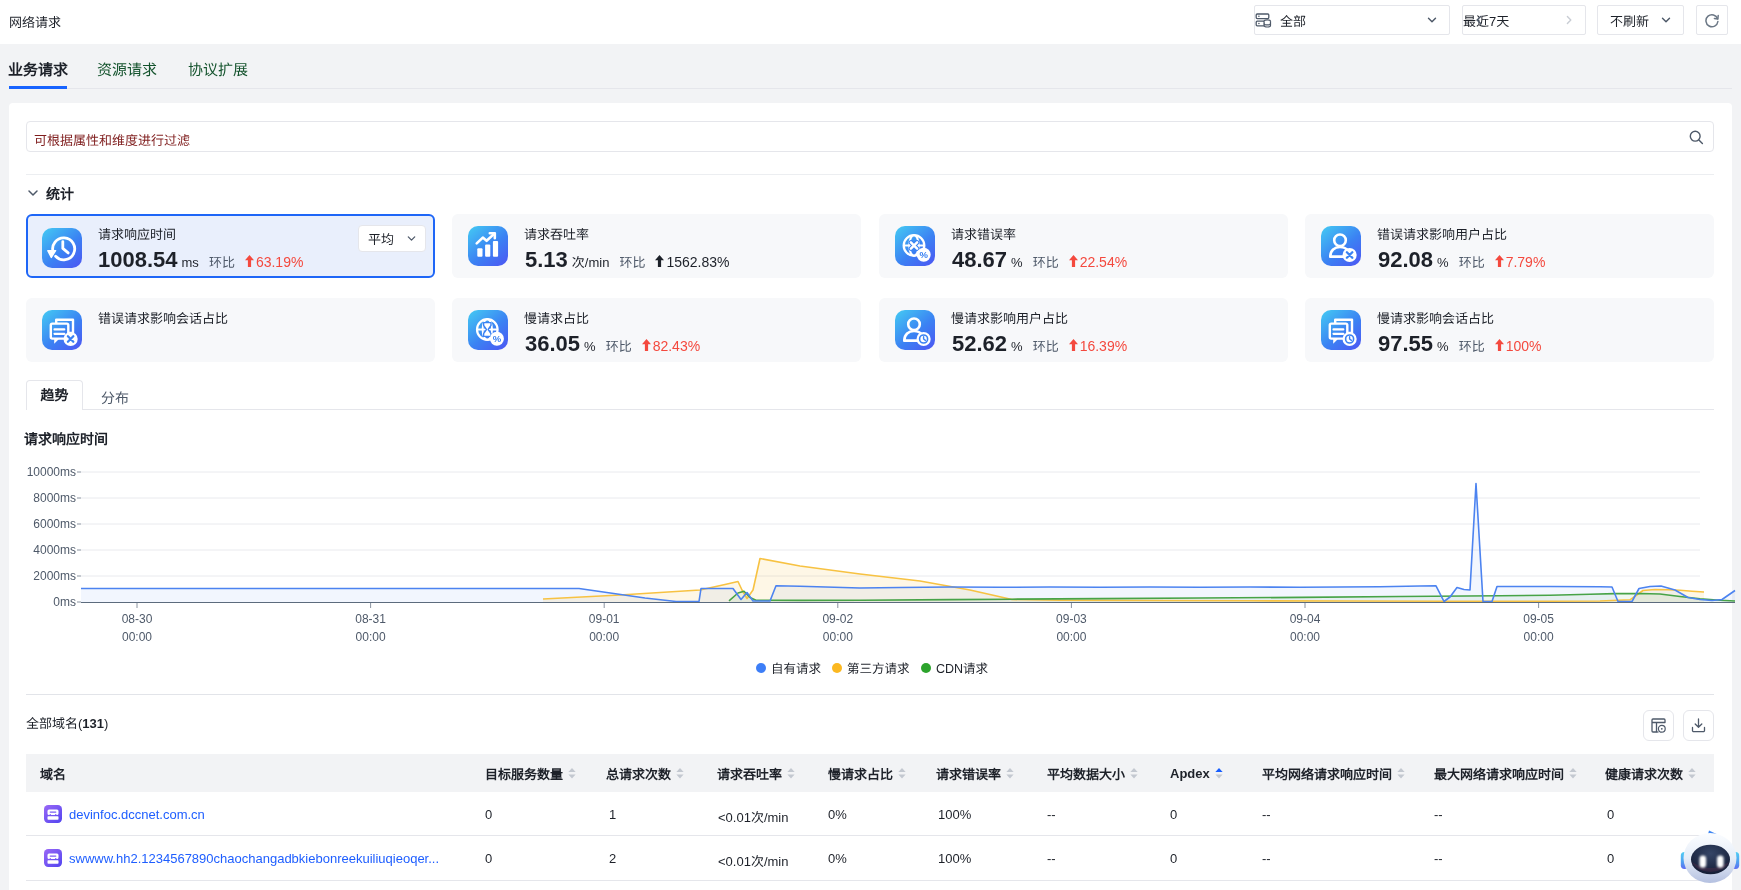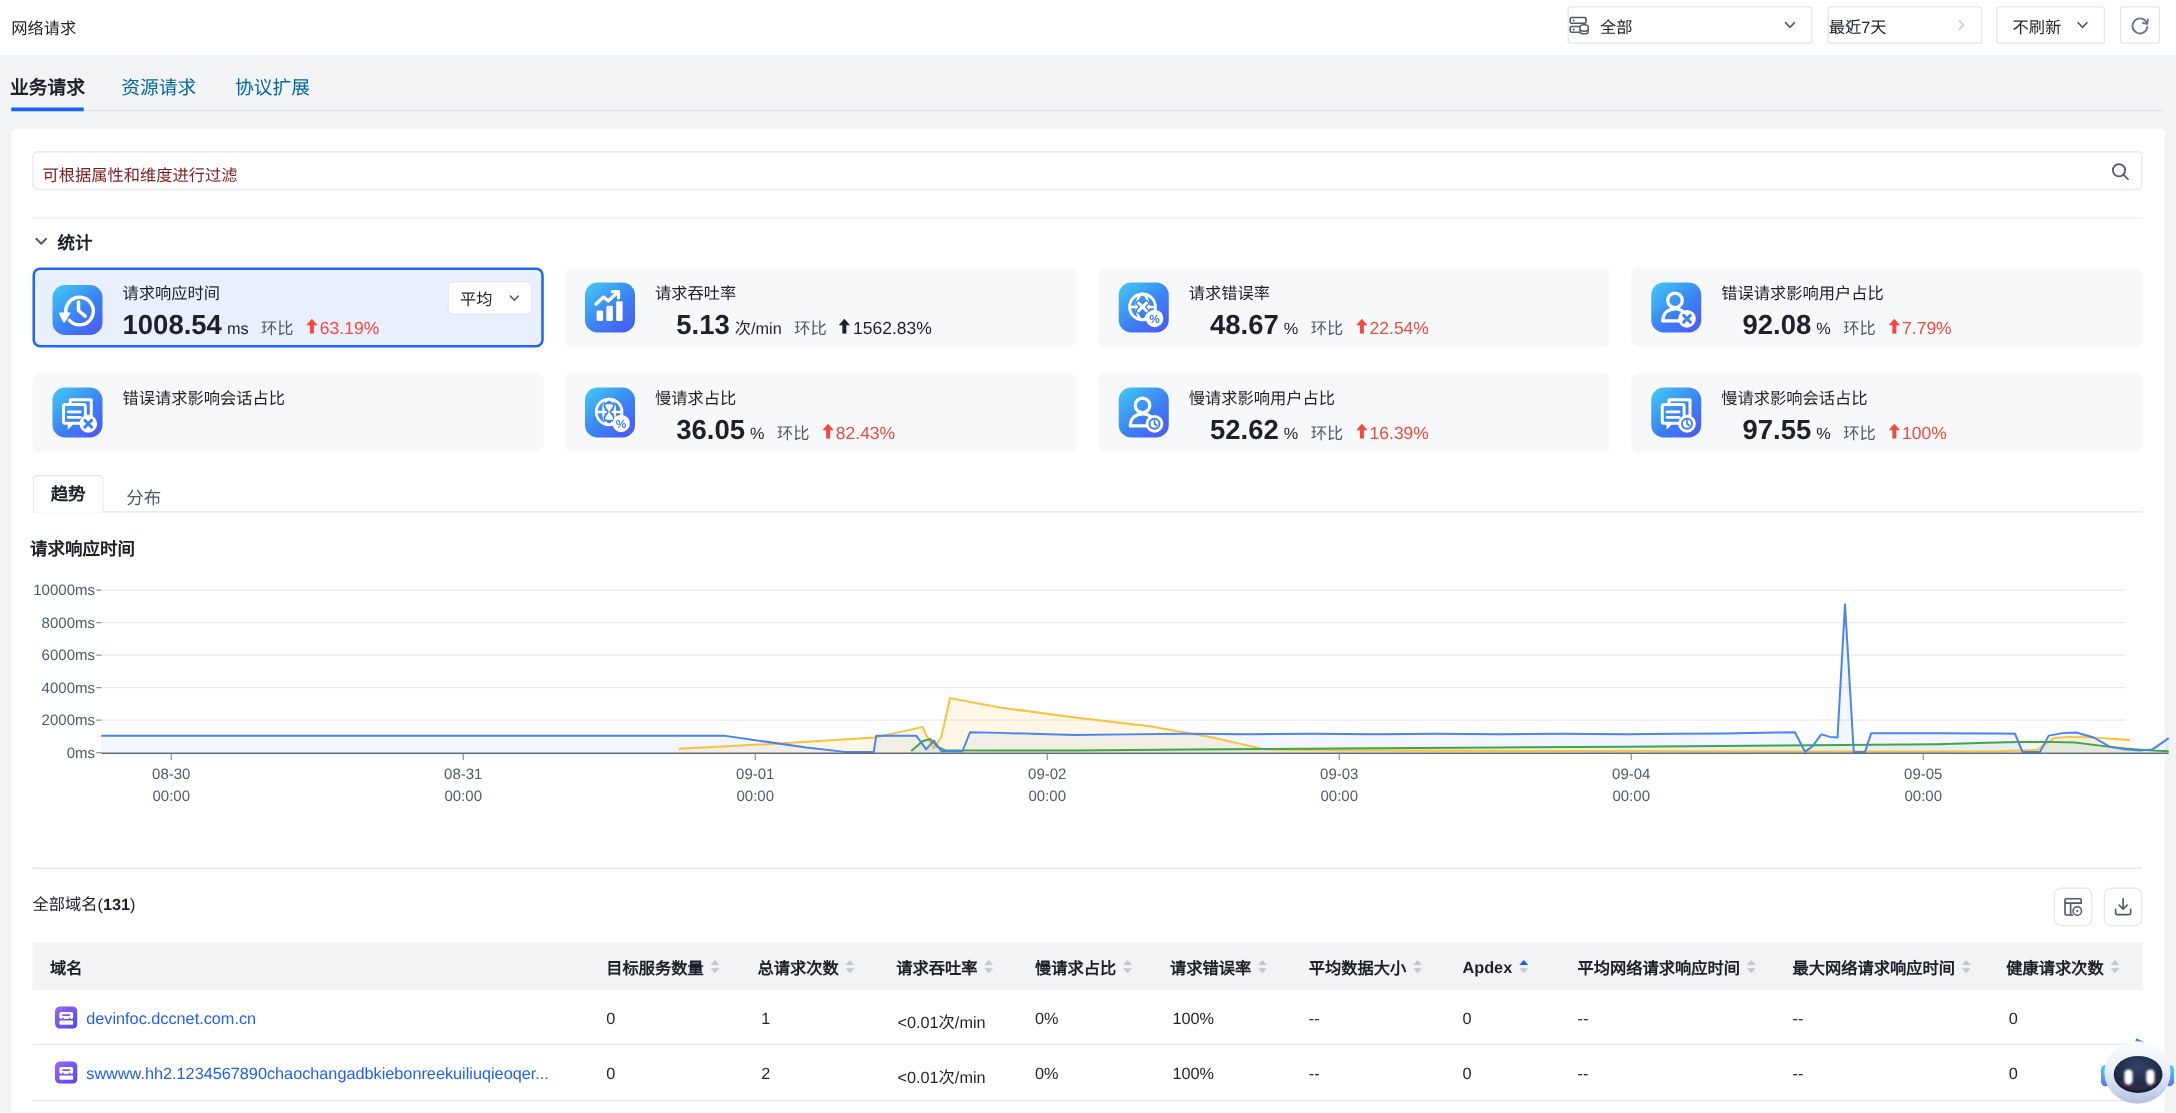--- a/index.html
+++ b/index.html
@@ -5,39 +5,39 @@
 <style>
 *{margin:0;padding:0;box-sizing:border-box}
 html,body{width:1741px;height:890px;overflow:hidden}
 body{font-family:"Liberation Sans",sans-serif;background:#f2f3f5;color:#1d2129;-webkit-font-smoothing:antialiased}
 #page{position:relative;width:1741px;height:890px}
 
 #hdr{position:absolute;left:0;top:0;width:1741px;height:44px;background:#fff}
 #hdr .title{position:absolute;left:9px;top:12px;font-size:13px;color:#1d2129}
 .ctl{position:absolute;top:5px;height:30px;background:#fff;border:1px solid #e5e6eb;border-radius:2px;display:flex;align-items:center;font-size:13px;color:#1d2129}
 
-.tab1{position:absolute;top:58px;font-size:15px;color:#0369a1}
+.tab1{position:absolute;top:58px;font-size:15px;color:#14532d}
 .tab1.act{color:#1d2129;font-weight:bold}
 #tabline{position:absolute;left:9px;top:88px;width:1723px;height:1px;background:#e5e6eb}
 #tabind{position:absolute;left:9px;top:86px;width:58px;height:3px;background:#1763ff}
 
 #panel{position:absolute;left:9px;top:103px;width:1723px;height:787px;background:#fff;border-radius:4px 4px 0 0}
 
 #filter{position:absolute;left:26px;top:121px;width:1688px;height:31px;border:1px solid #e5e6eb;border-radius:4px;background:#fff}
 #filter .ph{position:absolute;left:7px;top:8px;font-size:13px;color:#7f1d1d}
 #sep1{position:absolute;left:26px;top:174px;width:1688px;height:1px;background:#eceef1}
 
 #stath{position:absolute;left:27px;top:184px;height:18px;display:flex;align-items:center}
 .cards .card{position:absolute;width:409px;height:64px;background:#f7f8fa;border-radius:6px}
 .card.sel{background:#e9effc;border:2px solid #1e66f7}
 .card .cico{position:absolute;left:16px;top:12px;width:40px;height:40px;border-radius:10px;background:linear-gradient(140deg,#44cbf3 0%,#3b82f3 55%,#4d55f3 100%)}
 .card.sel .cico{left:14px;top:12px}
 .card .ct{position:absolute;left:72px;top:10px;font-size:13px;color:#1d2129}
 .card.sel .ct{left:70px;top:8px}
-.card .cv{position:absolute;left:89px;top:33px;width:330px;white-space:nowrap}
+.card .cv{position:absolute;left:73px;top:33px;width:330px;white-space:nowrap}
 .card.sel .cv{left:70px;top:31px}
 .cv .num{font-size:22px;font-weight:bold;color:#1d2129;letter-spacing:0}
 .cv .unit{font-size:13px;color:#1d2129;margin-left:4px}
 .cv .hb{font-size:13px;color:#4e5969;margin-left:10px}
 .cv .pct{font-size:14px}
 .red{color:#f4493e}
 .dark{color:#1d2129}
 .uparrow{display:inline-block;margin:0 2px 0 10px}
 
 #ttab{position:absolute;left:26px;top:380px;width:57px;height:30px;background:#fff;border:1px solid #e5e6eb;border-bottom:none;border-radius:4px 4px 0 0;text-align:center;line-height:28px;font-size:14px;font-weight:bold;color:#1d2129;z-index:2}
@@ -285,20 +285,34 @@
 <text x="1071.4" y="623" font-size="12" fill="#4e5969" text-anchor="middle" font-family="Liberation Sans,sans-serif">09-03</text>
 <text x="1071.4" y="641" font-size="12" fill="#4e5969" text-anchor="middle" font-family="Liberation Sans,sans-serif">00:00</text>
 <line x1="1305" y1="603" x2="1305" y2="608" stroke="#8a93a0" stroke-width="1"></line>
 <text x="1305" y="623" font-size="12" fill="#4e5969" text-anchor="middle" font-family="Liberation Sans,sans-serif">09-04</text>
 <text x="1305" y="641" font-size="12" fill="#4e5969" text-anchor="middle" font-family="Liberation Sans,sans-serif">00:00</text>
 <line x1="1538.6" y1="603" x2="1538.6" y2="608" stroke="#8a93a0" stroke-width="1"></line>
 <text x="1538.6" y="623" font-size="12" fill="#4e5969" text-anchor="middle" font-family="Liberation Sans,sans-serif">09-05</text>
 <text x="1538.6" y="641" font-size="12" fill="#4e5969" text-anchor="middle" font-family="Liberation Sans,sans-serif">00:00</text>
 </svg>
 </div>
+  <div id="legend">
+    <div class="litem" style="left:756px">
+        <span class="dot" style="background:#3d7ef7"></span>
+        <span>自有请求</span>
+      </div>
+    <div class="litem" style="left:832px">
+        <span class="dot" style="background:#fbb821"></span>
+        <span>第三方请求</span>
+      </div>
+    <div class="litem" style="left:921px">
+        <span class="dot" style="background:#2ca32c"></span>
+        <span>CDN请求</span>
+      </div>
+  </div>
   <div style="position:absolute;left:26px;top:694px;width:1688px;height:1px;background:#e2e4e9"></div>
   <div id="tbltitle">全部域名(<b>131</b>)</div>
   <div class="ibtn" style="left:1643px"><svg width="17" height="17" viewBox="0 0 17 17" fill="none" style="margin:6px">
         <path d="M2 5.5 V3 a1 1 0 0 1 1-1 h11 a1 1 0 0 1 1 1 v2.5 H2 Z M2 5.5 V14 a1 1 0 0 0 1 1 h3.5 V5.5" stroke="#4e5969" stroke-width="1.3" stroke-linejoin="round"></path>
         <path d="M6.5 15 h2" stroke="#4e5969" stroke-width="1.3"></path>
         <circle cx="11.8" cy="11.8" r="3.4" stroke="#4e5969" stroke-width="1.2"></circle>
         <circle cx="11.8" cy="11.8" r="0.9" fill="#4e5969"></circle>
       </svg></div>
   <div class="ibtn" style="left:1683px"><svg width="17" height="17" viewBox="0 0 17 17" fill="none" style="margin:6px">
         <path d="M8.5 2 V9.5 M5.2 7 L8.5 10.3 L11.8 7" stroke="#4e5969" stroke-width="1.3" stroke-linecap="round" stroke-linejoin="round"></path>

